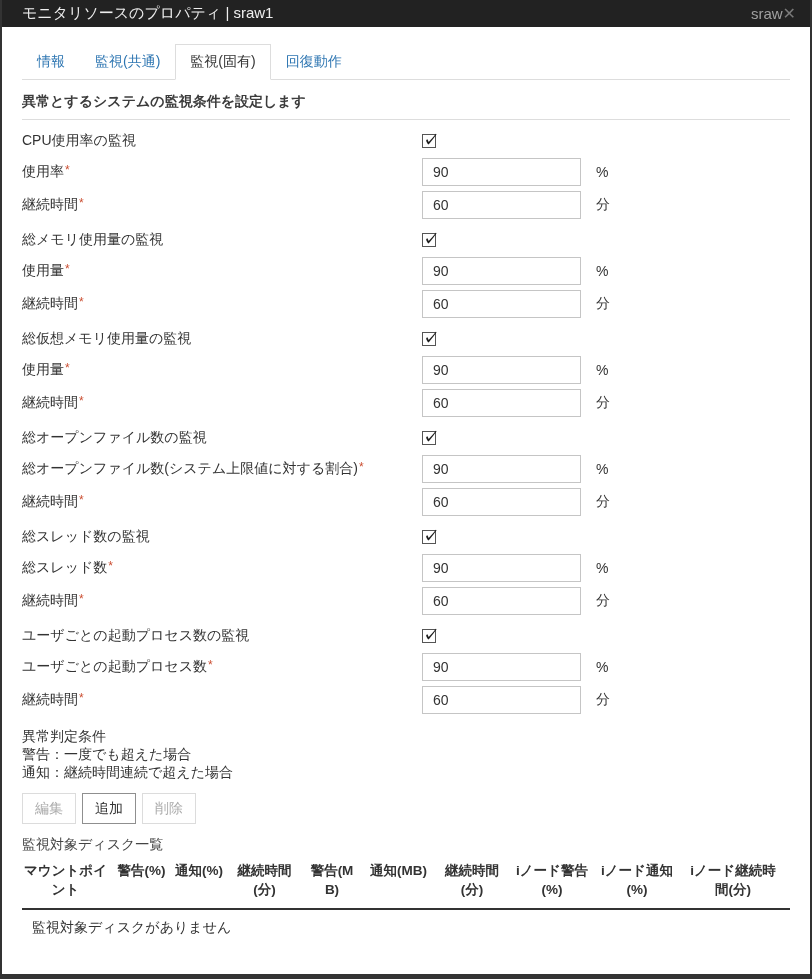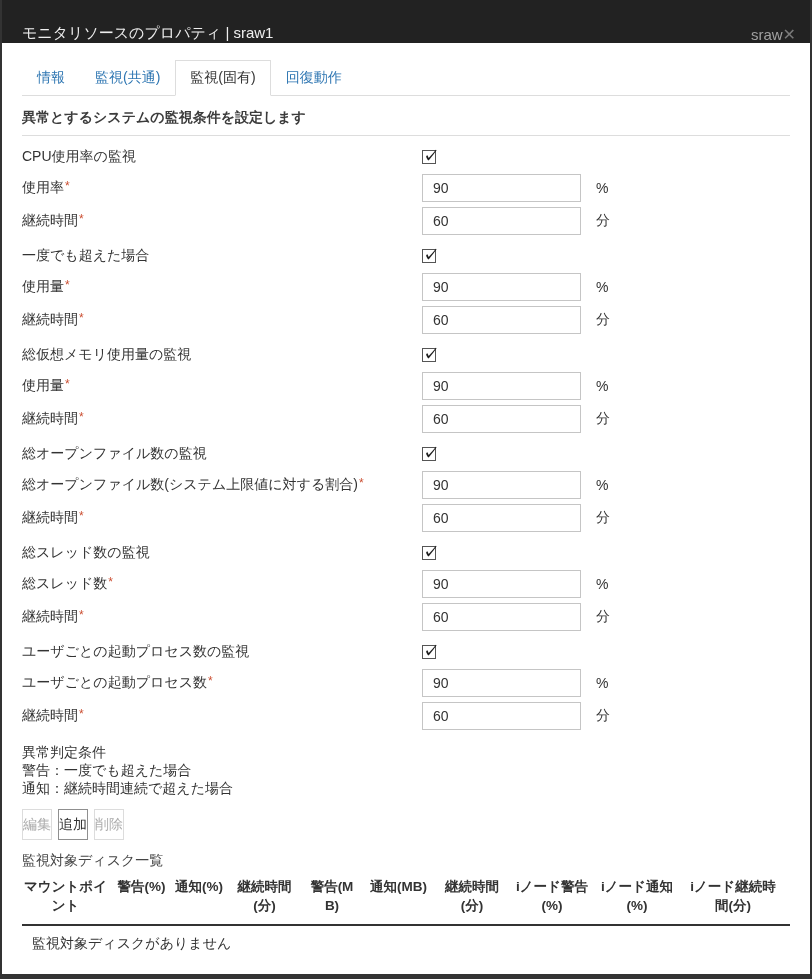--- a/index.html
+++ b/index.html
@@ -7,22 +7,22 @@
   body { font-family:"Liberation Sans","DejaVu Sans",sans-serif; color:#333; }
 
   .dialog {
     width:812px; height:979px;
     border-left:2px solid #333; border-right:2px solid #333; border-bottom:5px solid #333;
     display:flex; flex-direction:column; overflow:hidden; background:#fff;
   }
 
   
   .titlebar {
-    flex:none; height:43px; background:#222; color:#eee;
-    display:flex; align-items:flex-end; justify-content:space-between;
+    flex:none; height:27px; background:#222; color:#eee;
+    display:flex; align-items:center; justify-content:space-between;
     padding:0 14px 0 20px; font-size:15px;
   }
   .titlebar .win-right { display:flex; align-items:center; gap:0; }
   .titlebar .win-label { color:#a0a0a0; font-size:15px; }
   .titlebar .close { color:#7a7a7a; font-size:16px; font-weight:bold; cursor:pointer; line-height:1; }
 
   
   .tabbar { flex:none; padding:17px 20px 0; }
   .tabbar .tabs { border-bottom:1px solid #ddd; display:flex; }
   .tab {
@@ -62,21 +62,21 @@
     width:159px; height:28px; border:1px solid #c5c5c5; background:#fff;
     padding:0 10px; font-size:14px; color:#333; font-family:inherit;
   }
   .unit { margin-left:15px; font-size:14px; color:#333; }
 
   .note { margin-top:13px; font-size:14px; color:#333; line-height:18px; }
 
   .toolbar { margin-top:12px; display:flex; gap:6px; }
   .btn {
     display:inline-block; background:#fff; font-size:14px; color:#333;
-    border:1px solid #8f8f8f; padding:6px 0; cursor:pointer; font-family:inherit; line-height:1.2;
+    border:1px solid #8f8f8f; padding:6px 12px; cursor:pointer; font-family:inherit; line-height:1.2;
   }
   .btn.disabled { color:#ababab; border-color:#dcdcdc; cursor:default; }
 
   .list-title { margin-top:12px; font-size:14px; color:#444; }
 
   table.disk-table { width:100%; border-collapse:collapse; margin-top:4px; table-layout:fixed; }
   table.disk-table th {
     font-size:13.5px; font-weight:bold; color:#333; text-align:center; vertical-align:top;
     padding:3px 8px 8px 0; border-bottom:2px solid #333; line-height:1.45;
     word-break:break-all; overflow-wrap:anywhere;
@@ -124,21 +124,21 @@
     </div>
     <div class="row field-row">
       <span class="lbl"><span>継続時間</span><span class="req">*</span></span>
       <span class="ctl">
         <input type="text" class="text-input" value="60" style="">
         <span class="unit">分</span>
       </span>
     </div>
 
     <div class="row check-row">
-      <span class="lbl">一度でも超えた場合</span>
+      <span class="lbl">総メモリ使用量の監視</span>
       <span class="ctl">
           <input type="checkbox" checked="" style="">
         </span>
     </div>
     <div class="row field-row">
       <span class="lbl"><span>使用量</span><span class="req">*</span></span>
       <span class="ctl">
         <input type="text" class="text-input" value="90" style="">
         <span class="unit">%</span>
       </span>

